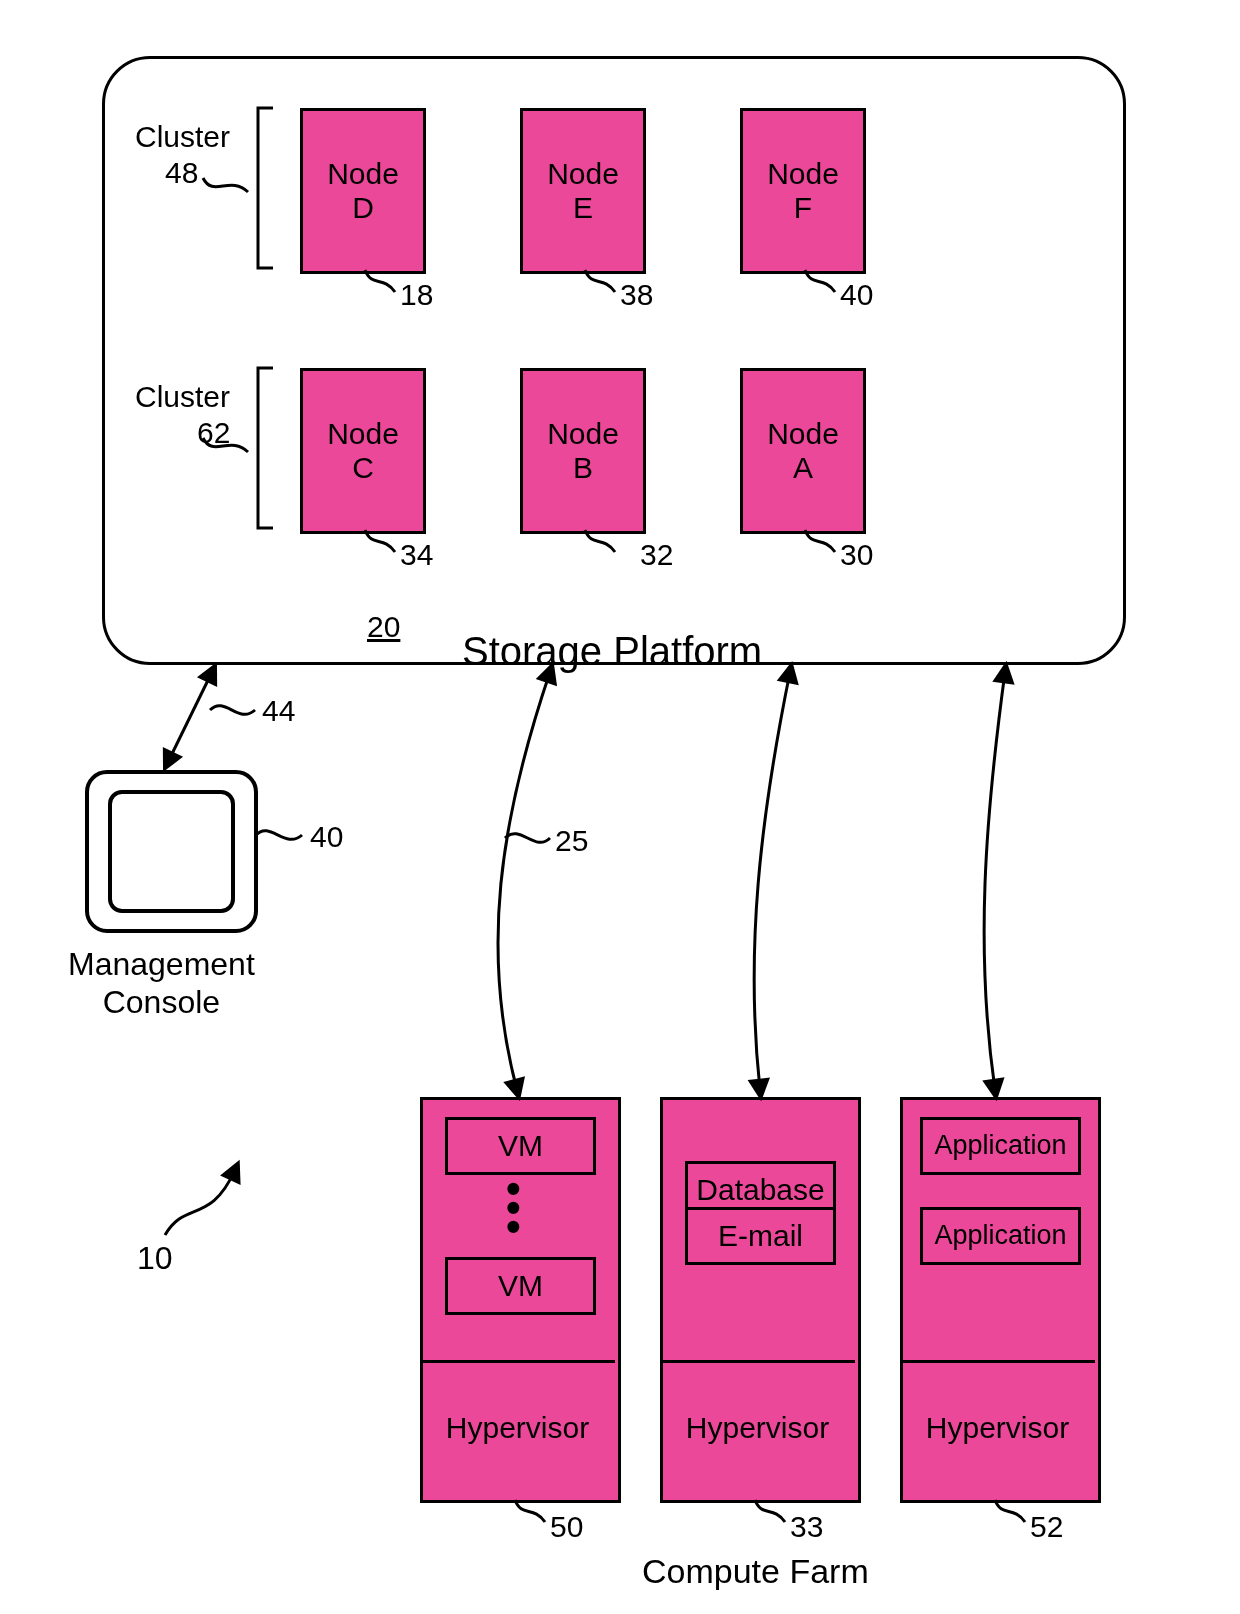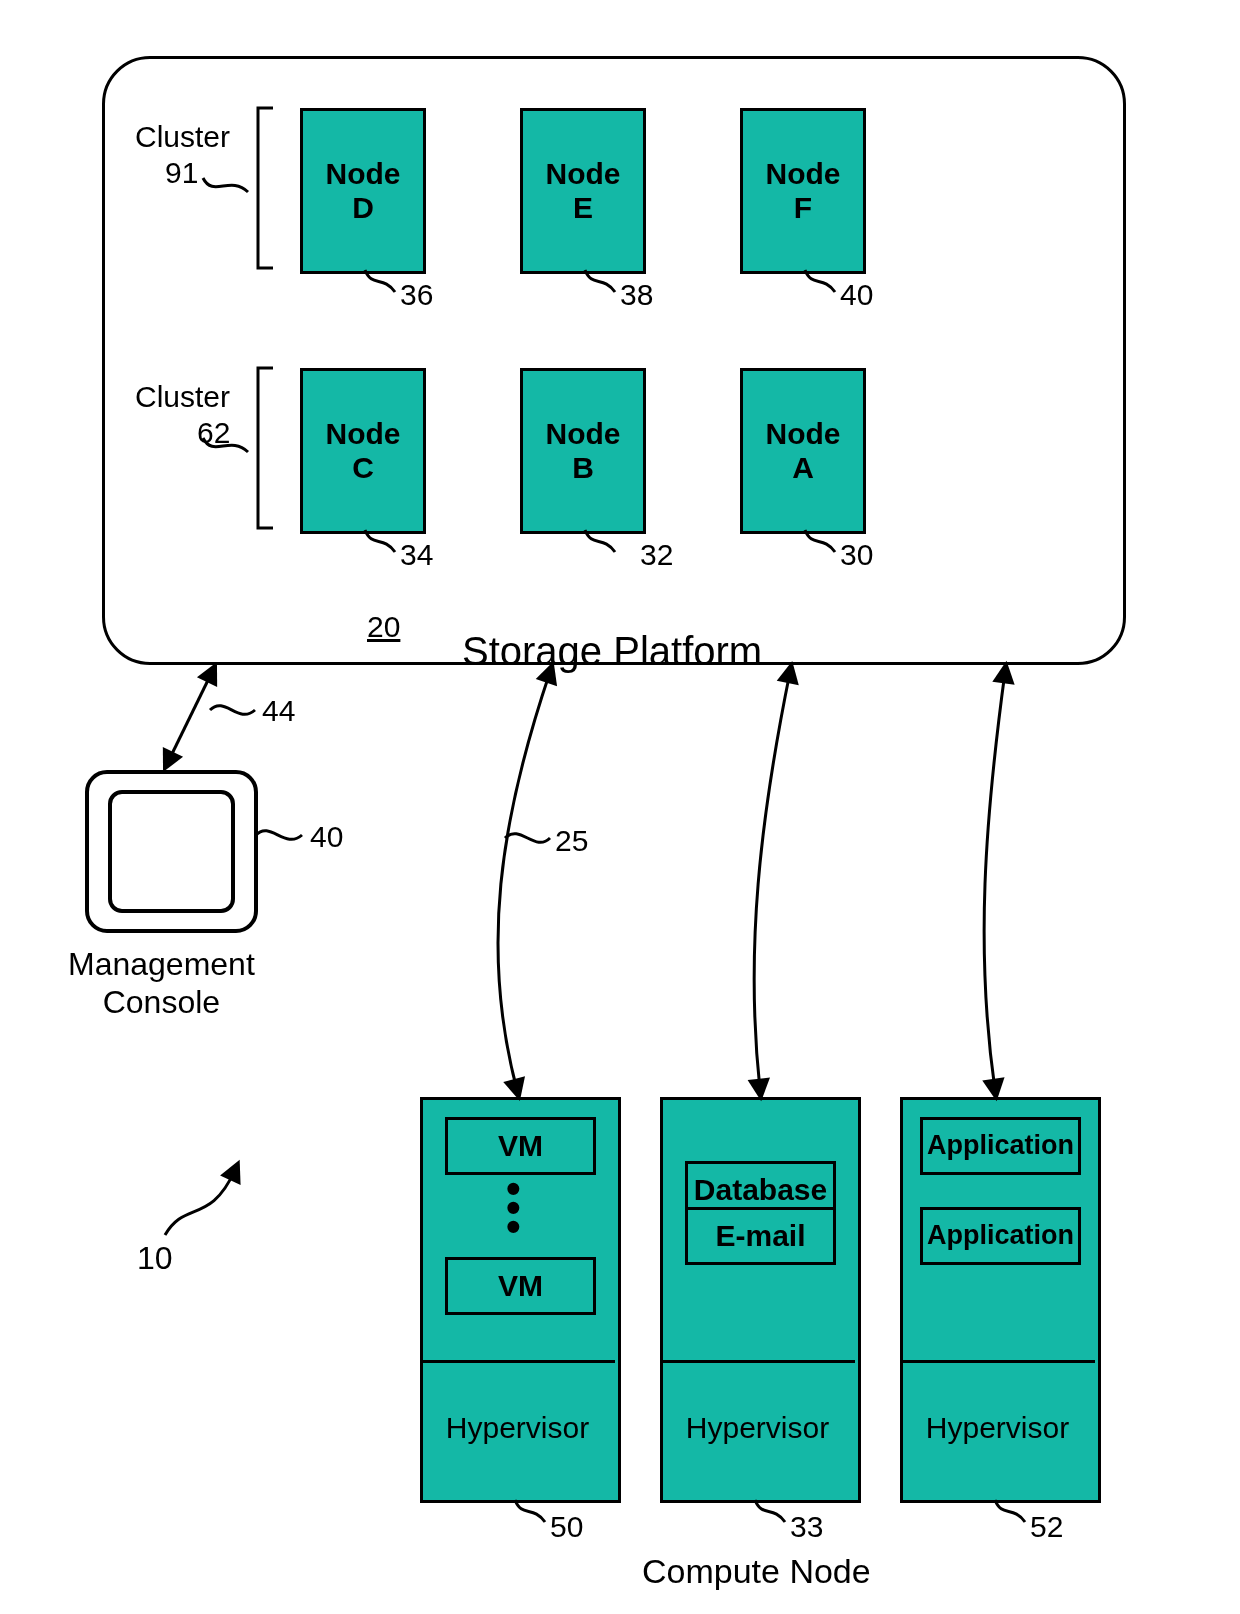--- a/index.html
+++ b/index.html
@@ -7,52 +7,52 @@
     padding: 0;
     width: 1240px;
     height: 1614px;
     background: #fff;
     font-family: Arial, Helvetica, sans-serif;
     font-size: 30px;
     color: #000;
     position: relative;
   }
   .abs { position: absolute; }
-  .box { border: 3px solid #000; background: #14b8a6; font-weight: bold; }
+  .box { border: 3px solid #000; background: #ec4899; }
   .center { display: flex; align-items: center; justify-content: center; text-align: center; line-height: 1.15; }
   .label { position: absolute; }
   .underline { text-decoration: underline; }
   svg.overlay { position: absolute; left: 0; top: 0; width: 1240px; height: 1614px; pointer-events: none; }
 </style>
 </head>
 <body>
 
 <div class="abs" style="left:102px; top:56px; width:1018px; height:603px; border:3px solid #000; border-radius:48px;"></div>
 
 <div class="label" style="left:135px; top:120px;">Cluster</div>
-<div class="label" style="left:165px; top:156px;">91</div>
+<div class="label" style="left:165px; top:156px;">48</div>
 
 <div class="label" style="left:135px; top:380px;">Cluster</div>
 <div class="label" style="left:165px; top:416px;margin-left:32px;">62</div>
 
 <div class="abs box center" style="left:300px; top:108px; width:120px; height:160px; white-space:pre;">Node
 D</div>
 <div class="abs box center" style="left:520px; top:108px; width:120px; height:160px; white-space:pre;">Node
 E</div>
 <div class="abs box center" style="left:740px; top:108px; width:120px; height:160px; white-space:pre;">Node
 F</div>
 
 <div class="abs box center" style="left:300px; top:368px; width:120px; height:160px; white-space:pre;">Node
 C</div>
 <div class="abs box center" style="left:520px; top:368px; width:120px; height:160px; white-space:pre;">Node
 B</div>
 <div class="abs box center" style="left:740px; top:368px; width:120px; height:160px; white-space:pre;">Node
 A</div>
 
-<div class="label" style="left:400px; top:278px;">36</div>
+<div class="label" style="left:400px; top:278px;">18</div>
 <div class="label" style="left:620px; top:278px;">38</div>
 <div class="label" style="left:840px; top:278px;">40</div>
 
 <div class="label" style="left:400px; top:538px;">34</div>
 <div class="label" style="left:640px; top:538px;">32</div>
 <div class="label" style="left:840px; top:538px;">30</div>
 
 <div class="label underline" style="left:367px; top:610px;text-align:center;">20</div>
 
 <div class="label" style="left:462px; top:629px; font-size:40px;">Storage Platform</div>
@@ -81,21 +81,21 @@
 <div class="abs center" style="left:660px; top:1360px; width:195px; height:137px;">Hypervisor</div>
 <div class="label" style="left:790px; top:1510px;">33</div>
 
 <div class="abs box" style="left:900px; top:1097px; width:195px; height:400px;"></div>
 <div class="abs box center" style="left:920px; top:1117px; width:155px; height:52px; font-size:27px;">Application</div>
 <div class="abs box center" style="left:920px; top:1207px; width:155px; height:52px; font-size:27px;">Application</div>
 <div class="abs" style="left:900px; top:1360px; width:195px; border-top:3px solid #000;"></div>
 <div class="abs center" style="left:900px; top:1360px; width:195px; height:137px;">Hypervisor</div>
 <div class="label" style="left:1030px; top:1510px;">52</div>
 
-<div class="label" style="left:642px; top:1552px; font-size:34px;">Compute Node</div>
+<div class="label" style="left:642px; top:1552px; font-size:34px;">Compute Farm</div>
 
 <div class="label" style="left:137px; top:1240px; font-size:32px;">10</div>
 
 <svg class="overlay" viewBox="0 0 1240 1614">
   <defs>
     <marker id="arrow" viewBox="0 0 12 12" refX="6" refY="6" markerWidth="9" markerHeight="9" orient="auto-start-reverse">
       <path d="M1,1 L11,6 L1,11 Z" fill="#000"></path>
     </marker>
   </defs>
 

